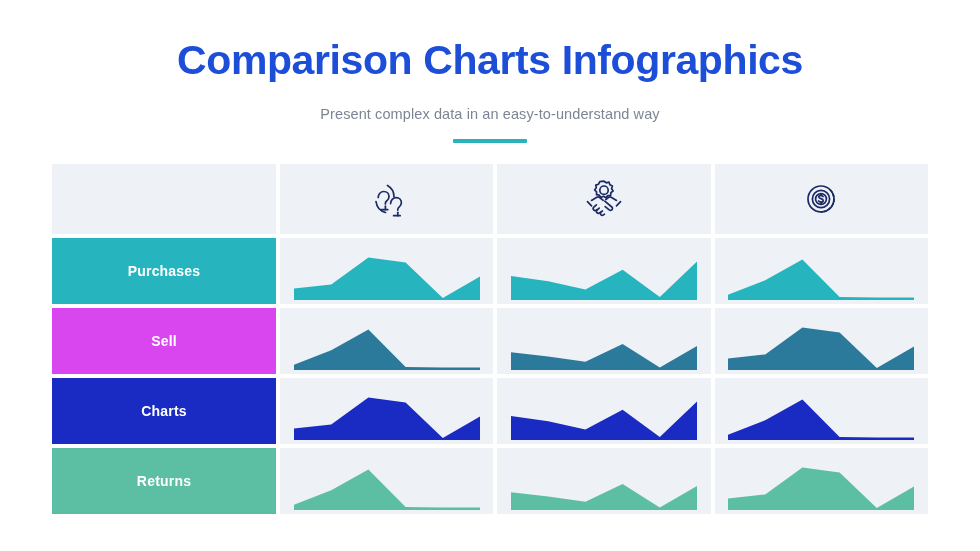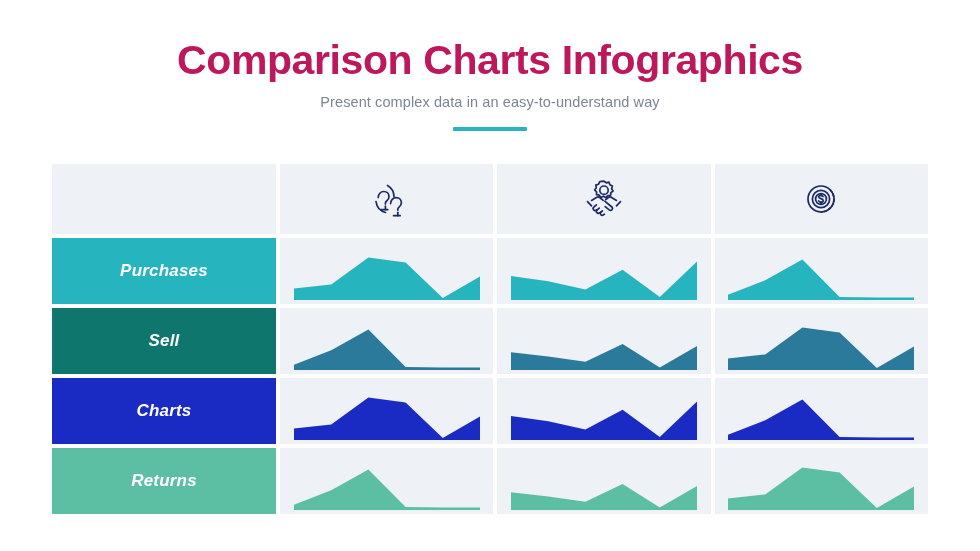--- a/index.html
+++ b/index.html
@@ -31,21 +31,21 @@
     font-size: 41px;
     font-weight: bold;
     color: #1b2a63;
     letter-spacing: -0.4px;
     line-height: 1.08;
     margin: 0;
   }
   .page-subtitle {
     font-size: 14.5px;
     color: #7b8594;
-    margin: 12px 0 0 0;
+    margin: 24px 0 0 0;
     letter-spacing: 0.1px;
   }
   .accent-underline {
     width: 74px;
     height: 4px;
     background: #2bb3bd;
     margin: 17px auto 0 auto;
     border-radius: 1px;
   }
 
@@ -80,24 +80,23 @@
     display: block;
   }
 
   
   .label-cell {
     height: 66px;
     display: flex;
     align-items: center;
     justify-content: center;
     color: #ffffff;
-    font-size: 17px;
+    font-size: 14px;
     font-weight: bold;
     letter-spacing: 0.2px;
-    font-style: italic;
   }
 
   
   .chart-cell {
     height: 66px;
     display: flex;
     align-items: flex-end;
     justify-content: center;
     overflow: hidden;
   }
@@ -107,21 +106,21 @@
     height: 52px;
     margin-bottom: 4px;
   }
 </style>
 </head>
 <body>
 
 <div class="slide">
 
   <div class="header">
-    <h1 class="page-title" style="color: #be185d;">Comparison Charts Infographics</h1>
+    <h1 class="page-title" style="color: #1d4ed8;">Comparison Charts Infographics</h1>
     <p class="page-subtitle" style="color: rgb(123, 133, 148);">Present complex data in an easy-to-understand way</p>
     <div class="accent-underline" style="background: rgb(43, 179, 189);"></div>
   </div>
 
   <div class="matrix">
 
     <div class="cell corner-cell" style="background: rgb(238, 241, 246);"></div>
 
     <div class="cell icon-cell" style="background: rgb(238, 241, 246);">
       <span>
@@ -181,21 +180,21 @@
       <svg viewBox="0 0 186 52" preserveAspectRatio="none">
         <polygon points="0.0,28.1 37.2,33.3 74.4,41.6 111.6,21.8 148.8,48.9 186.0,13.5 186,52 0,52" fill="#26b5bf"></polygon>
       </svg>
     </div>
     <div class="cell chart-cell" style="background: rgb(238, 241, 246);">
       <svg viewBox="0 0 186 52" preserveAspectRatio="none">
         <polygon points="0.0,46.8 37.2,32.2 74.4,11.4 111.6,48.9 148.8,49.4 186.0,49.4 186,52 0,52" fill="#26b5bf"></polygon>
       </svg>
     </div>
 
-    <div class="cell label-cell" style="background:#0f766e">
+    <div class="cell label-cell" style="background:#d946ef">
       <span>Sell</span>
     </div>
     <div class="cell chart-cell" style="background: rgb(238, 241, 246);">
       <svg viewBox="0 0 186 52" preserveAspectRatio="none">
         <polygon points="0.0,46.8 37.2,32.2 74.4,11.4 111.6,48.9 148.8,49.4 186.0,49.4 186,52 0,52" fill="#2b7a9b"></polygon>
       </svg>
     </div>
     <div class="cell chart-cell" style="background: rgb(238, 241, 246);">
       <svg viewBox="0 0 186 52" preserveAspectRatio="none">
         <polygon points="0.0,34.3 37.2,38.5 74.4,43.7 111.6,26.0 148.8,49.4 186.0,28.1 186,52 0,52" fill="#2b7a9b"></polygon>

